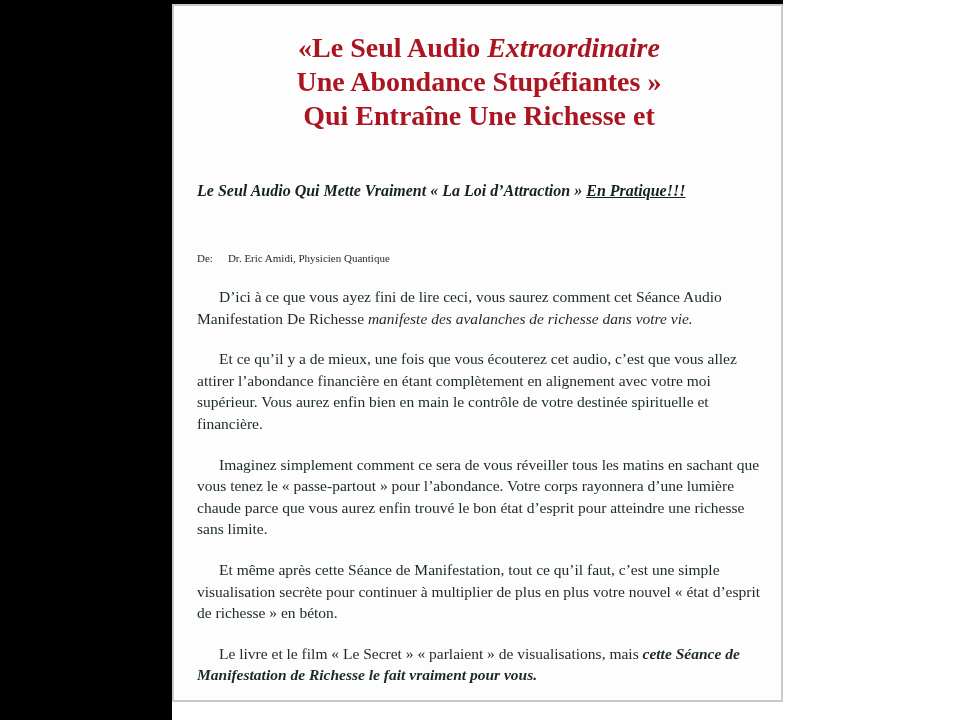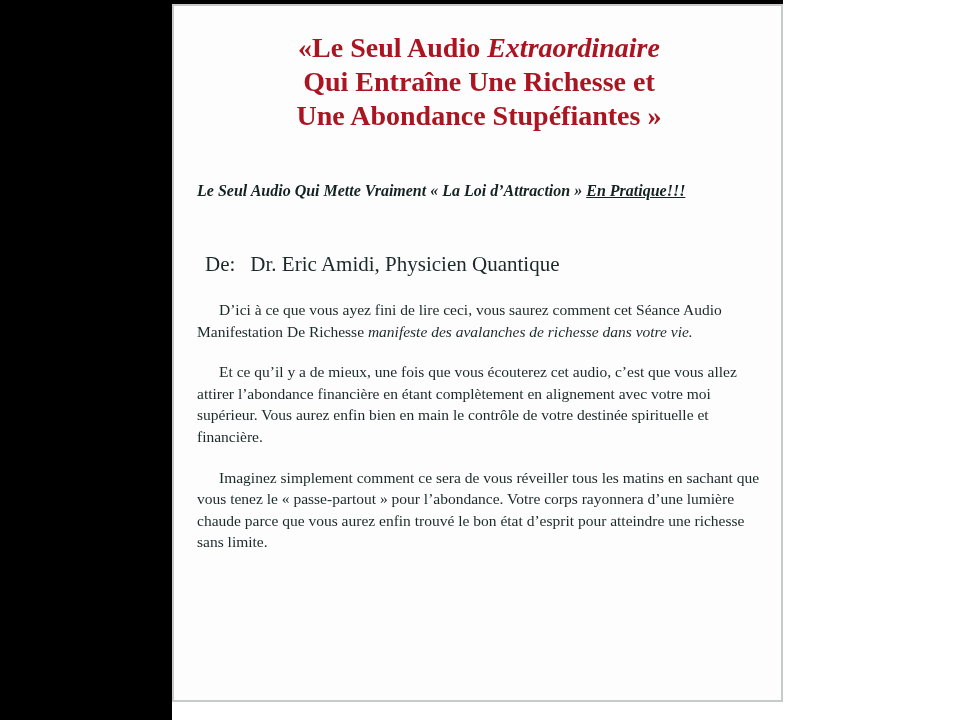--- a/index.html
+++ b/index.html
@@ -45,22 +45,21 @@
     margin-top:49px;
     text-align:left;
     font-size:16px;
     font-weight:bold;
     font-style:italic;
     color:#152222;
   }
   .subtitle .u{text-decoration:underline;}
   .byline{
     margin-top:52px;
-    font-size:21px;
-    margin-left:8px;
+    font-size:11px;
   }
   .byline-value{margin-left:15px;}
   .body-p{
     margin:19px 0 0 0;
     font-size:15.5px;
     line-height:21.6px;
     text-indent:22px;
   }
   .body-p.first{margin-top:22px;}
   .body-p i{font-style:italic;}
@@ -71,33 +70,35 @@
 
 <div class="stage">
   <div class="letterbox-left"></div>
   <div class="letterbox-top"></div>
 
   <div class="page">
     <div class="page-inner">
 
       <h1 class="headline">
         <span class="hl-line"><span>«Le Seul Audio </span><i>Extraordinaire</i></span>
+        <span class="hl-line">Une Abondance Stupéfiantes »</span>
         <span class="hl-line">Qui Entraîne Une Richesse et</span>
-        <span class="hl-line">Une Abondance Stupéfiantes »</span>
       </h1>
 
       <div class="subtitle"><span>Le Seul Audio Qui Mette Vraiment « La Loi d’Attraction » </span><span class="u">En Pratique!!!</span></div>
 
       <div class="byline">
         <span class="byline-label">De:</span><span class="byline-value">Dr. Eric Amidi, Physicien Quantique</span>
       </div>
 
       <p class="body-p first"><span>D’ici à ce que vous ayez fini de lire ceci, vous saurez comment cet Séance Audio Manifestation De Richesse </span><i>manifeste des avalanches de richesse dans votre vie.</i></p>
 
       <p class="body-p"><span>Et ce qu’il y a de mieux, une fois que vous écouterez cet audio, c’est que vous allez attirer l’abondance financière en étant complètement en alignement avec votre moi supérieur. Vous aurez enfin bien en main le contrôle de votre destinée spirituelle et financière.</span></p>
 
       <p class="body-p"><span>Imaginez simplement comment ce sera de vous réveiller tous les matins en sachant que vous tenez le « passe-partout » pour l’abondance. Votre corps rayonnera d’une lumière chaude parce que vous aurez enfin trouvé le bon état d’esprit pour atteindre une richesse sans limite.</span></p>
 
+      <p class="body-p"><span>Et même après cette Séance de Manifestation, tout ce qu’il faut, c’est une simple visualisation secrète pour continuer à multiplier de plus en plus votre nouvel « état d’esprit de richesse » en béton.</span></p>
 
+      <p class="body-p"><span>Le livre et le film « Le Secret » « parlaient » de visualisations, mais </span><span class="bi">cette Séance de Manifestation de Richesse le fait vraiment pour vous.</span></p>
 
     </div>
   </div>
 </div>
 
 </body></html>

